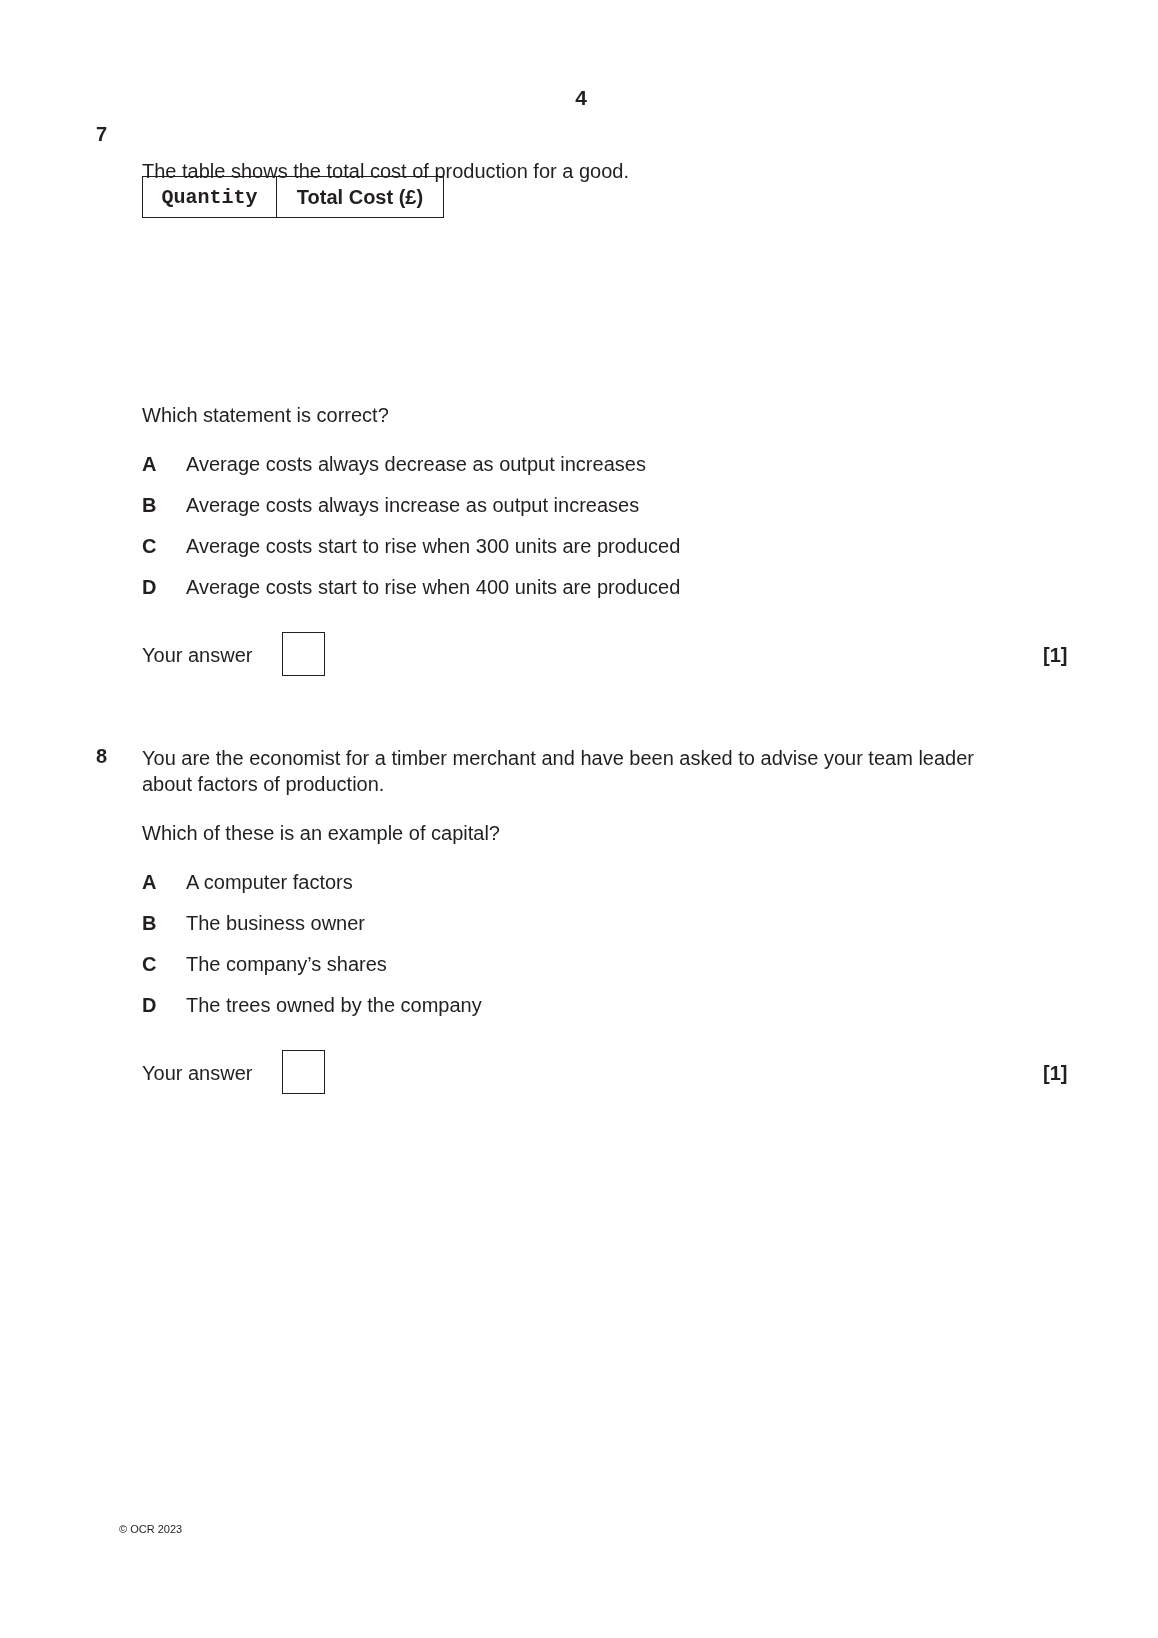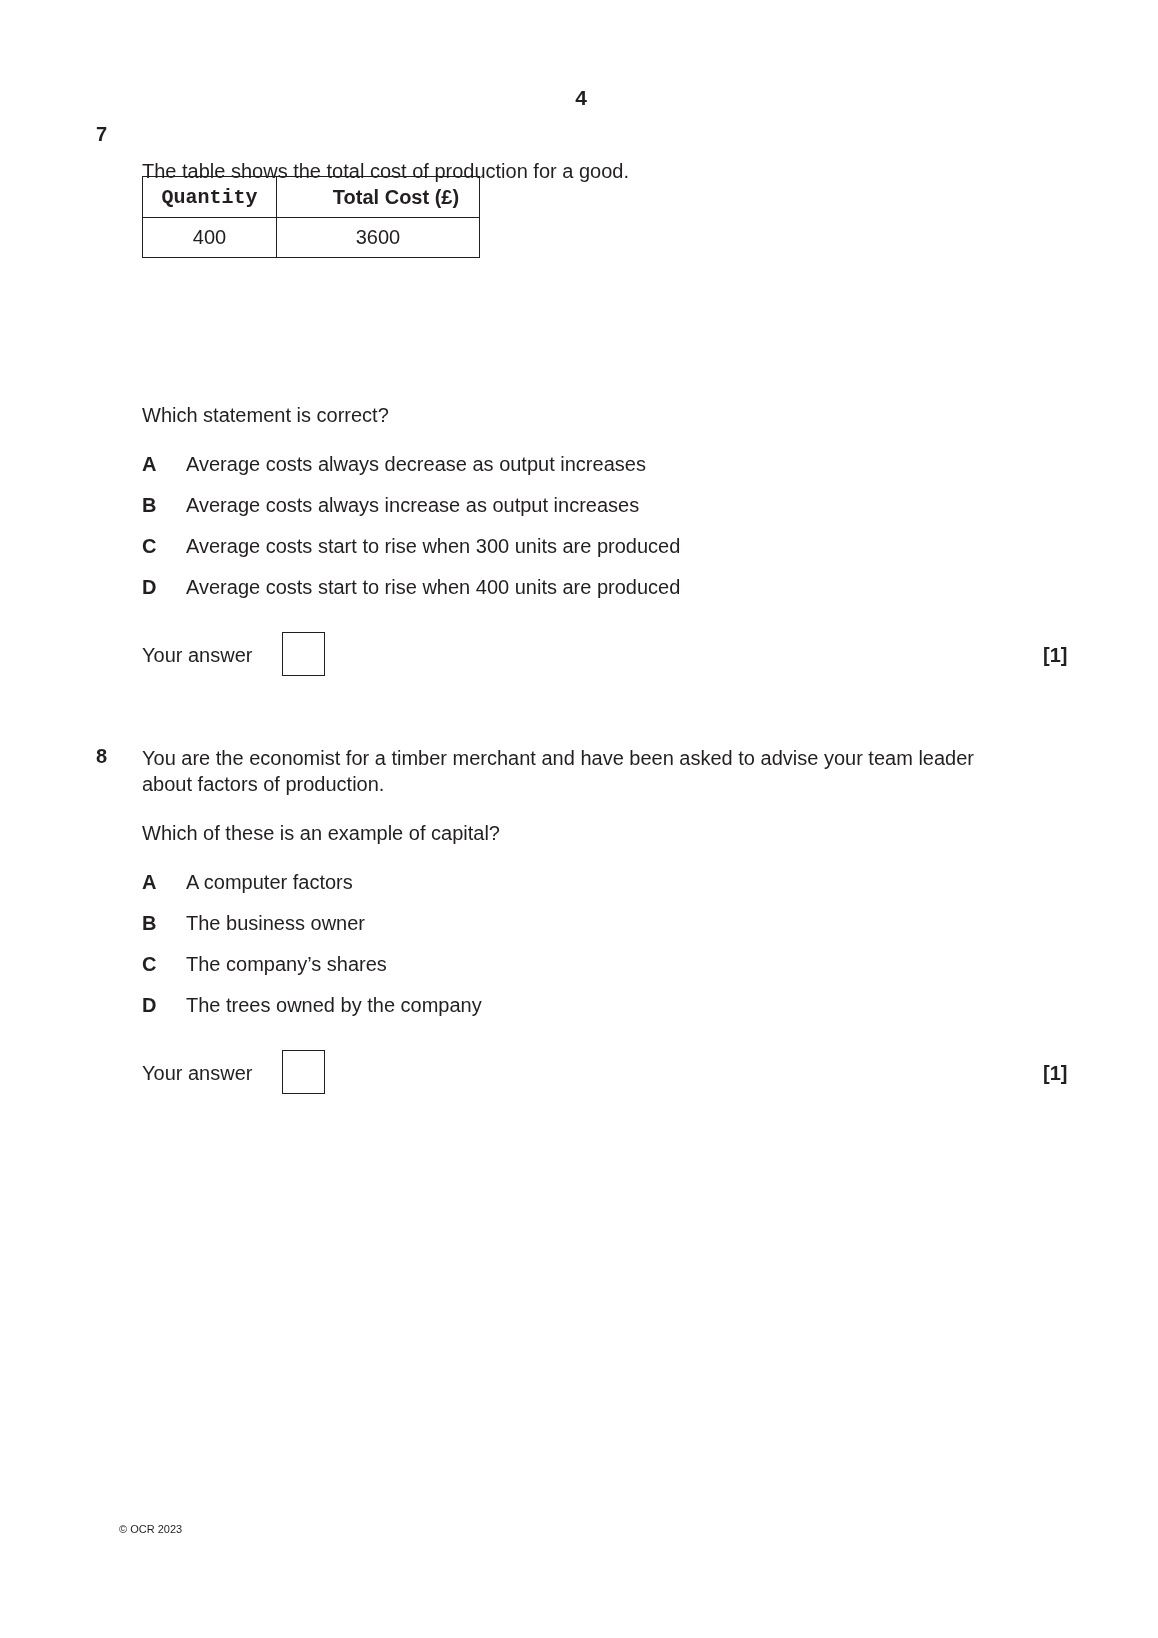--- a/index.html
+++ b/index.html
@@ -6,21 +6,21 @@
   body { width: 1158px; height: 1638px; position: relative; overflow: hidden;
          font-family: "Liberation Sans", sans-serif; color: #231f20; }
   .abs { position: absolute; }
   .page-num { left: 0; width: 1162px; top: 86px; text-align: center; font-weight: bold; font-size: 21px; }
   .qnum { left: 96px; font-weight: bold; font-size: 20px; }
   .qtext { left: 142px; font-size: 20px; line-height: 26px; }
   table.cost { position: absolute; left: 142px; top: 176px; border-collapse: collapse; font-size: 20px; }
   table.cost th, table.cost td { border: 1.5px solid #231f20; text-align: center; height: 39px; padding: 0; }
   table.cost th { font-weight: bold; height: 40px; }
   table.cost .c1 { width: 133px; font-family: Liberation Mono, monospace; }
-  table.cost .c2 { width: 166px; padding-left: 36px; }
+  table.cost .c2 { width: 166px; }
   .opt { left: 142px; font-size: 20px; display: flex; }
   .opt .letter { width: 44px; font-weight: bold; }
   .answer-label { left: 142px; font-size: 20px; }
   .answer-box { width: 43px; height: 44px; border: 1.5px solid #231f20; box-sizing: border-box; background: #fff; }
   .marks { left: 1043px; font-weight: bold; font-size: 20px; }
   .footer { left: 119px; top: 1523px; font-size: 11px; }
 </style>
 </head>
 <body>
 
@@ -31,24 +31,20 @@
   <div class="abs qtext" style="top:123px;margin-top:35px;">The table shows the total cost of production for a good.</div>
 
   <table class="cost">
     <thead>
       <tr>
         <th class="c1">Quantity</th>
         <th class="c2">Total Cost (£)</th>
       </tr>
     </thead>
     <tbody>
-      <tr>
-        <td>400</td>
-        <td>3600</td>
-      </tr>
     </tbody>
   </table>
 
   <div class="abs qtext" style="top:402px;">Which statement is correct?</div>
 
   <div class="abs opt" style="top:453px;">
     <span class="letter">A</span>
     <span>Average costs always decrease as output increases</span>
   </div>
   <div class="abs opt" style="top:494px;">

